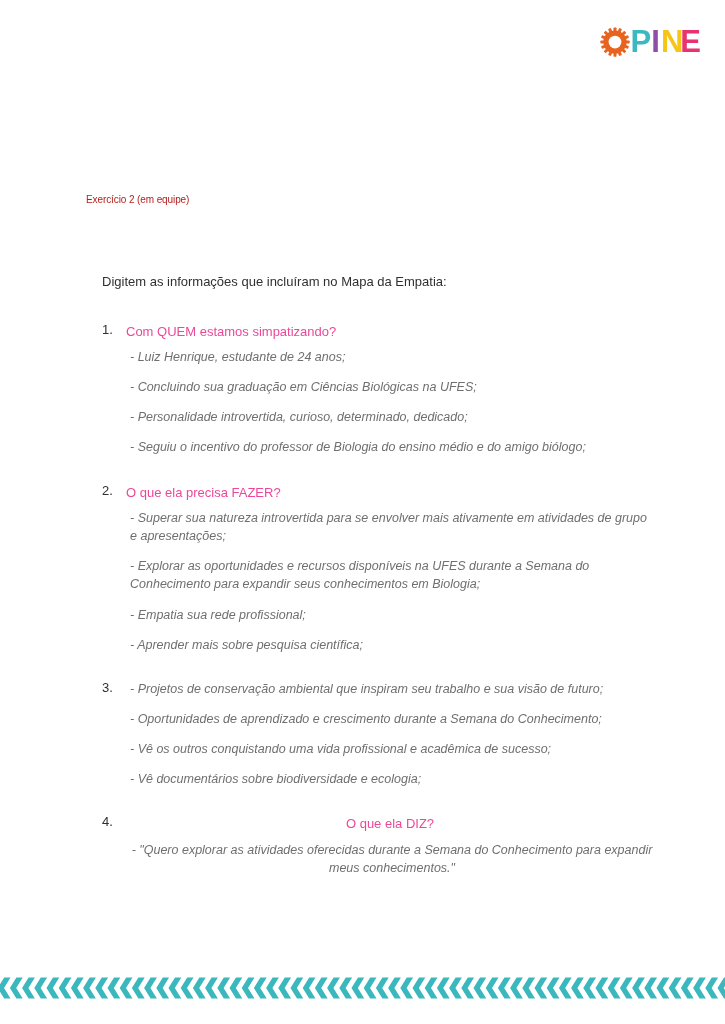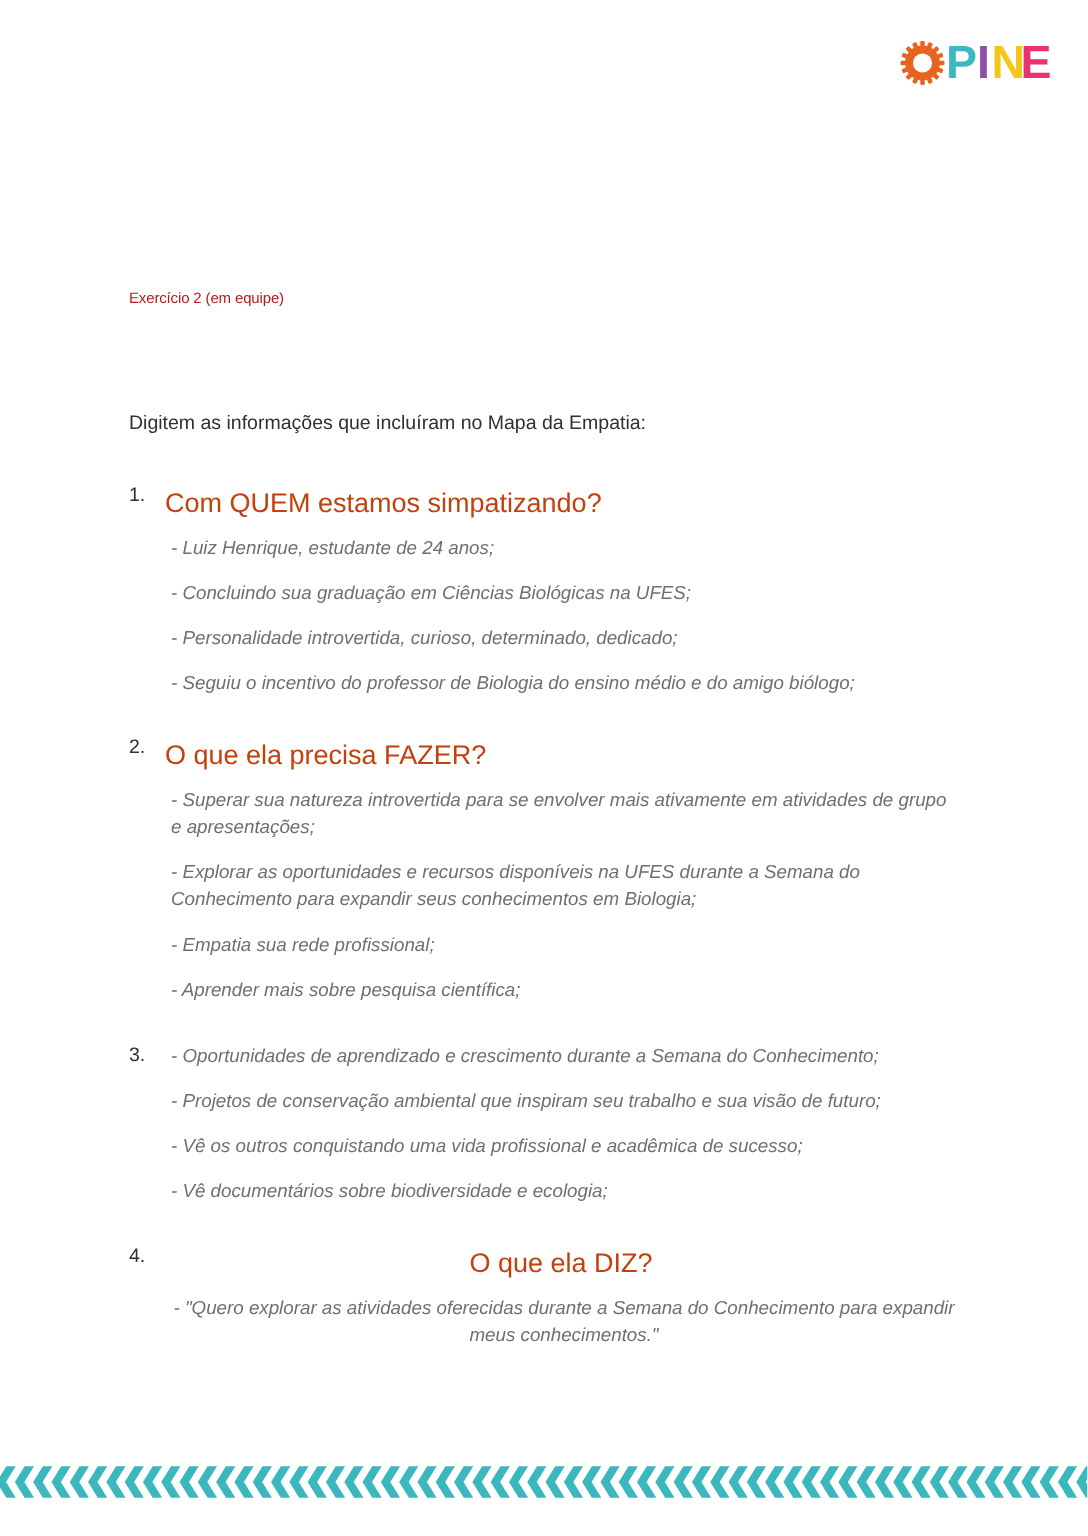--- a/index.html
+++ b/index.html
@@ -77,21 +77,21 @@
     margin: 0;
     font-size: 10px;
     font-weight: normal;
     color: #b91c1c;
     letter-spacing: -0.1px;
   }
 
   
   .content {
     position: absolute;
-    left: 86px;
+    left: 102px;
     top: 272px;
     width: 552px;
   }
   .intro {
     font-size: 13px;
     color: #303030;
     margin: 0 0 30px 0;
     line-height: 1.5;
   }
 
@@ -112,22 +112,22 @@
     content: counter(qnum) ".";
     position: absolute;
     left: -24px;
     top: 0;
     font-size: 13px;
     color: #303030;
     width: 20px;
     text-align: left;
   }
   .q-text {
-    font-size: 18px;
-    color: #c2410c;
+    font-size: 13px;
+    color: #ec4899;
     line-height: 1.5;
     margin: 0 0 7px 0;
   }
   .sublist {
     margin: 0;
     padding: 0;
     list-style: none;
     font-style: italic;
   }
   .sublist li {
@@ -211,22 +211,22 @@
         <ul class="sublist">
           <li>- Superar sua natureza introvertida para se envolver mais ativamente em atividades de grupo e apresentações;</li>
           <li>- Explorar as oportunidades e recursos disponíveis na UFES durante a Semana do Conhecimento para expandir seus conhecimentos em Biologia;</li>
           <li>- Empatia sua rede profissional;</li>
           <li>- Aprender mais sobre pesquisa científica;</li>
         </ul>
       </li>
 
       <li>
         <ul class="sublist">
+          <li>- Projetos de conservação ambiental que inspiram seu trabalho e sua visão de futuro;</li>
           <li>- Oportunidades de aprendizado e crescimento durante a Semana do Conhecimento;</li>
-          <li>- Projetos de conservação ambiental que inspiram seu trabalho e sua visão de futuro;</li>
           <li>- Vê os outros conquistando uma vida profissional e acadêmica de sucesso;</li>
           <li>- Vê documentários sobre biodiversidade e ecologia;</li>
         </ul>
       </li>
 
       <li>
         <div class="q-text">O que ela DIZ?</div>
         <ul class="sublist">
           <li>- "Quero explorar as atividades oferecidas durante a Semana do Conhecimento para expandir meus conhecimentos."</li>
         </ul>

